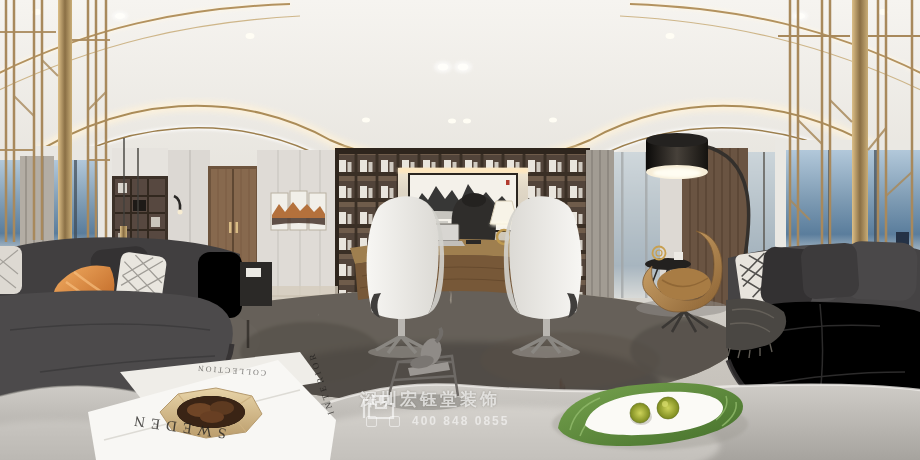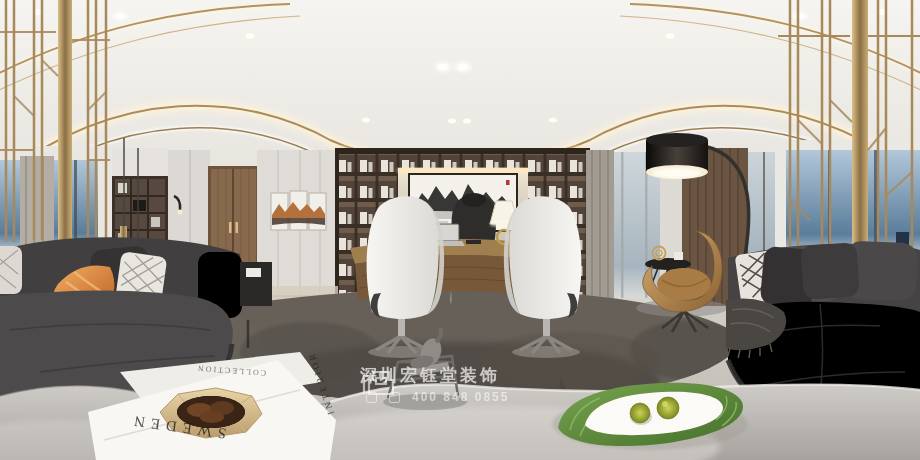--- a/index.html
+++ b/index.html
@@ -1,20 +1,20 @@
 <!DOCTYPE html>
 <html><head>
 <meta charset="utf-8">
 <style>
   html,body{margin:0;padding:0;background:#222;}
   .scene{position:relative;width:920px;height:460px;overflow:hidden;background:#e8e5e0;
          font-family:"Liberation Sans",sans-serif;}
   .scene svg{position:absolute;left:0;top:0;}
   .overlay{position:absolute;pointer-events:none;}
-  .watermark{left:360px;top:364px;display:flex;align-items:flex-start;gap:6px;}
+  .watermark{left:360px;top:388px;display:flex;align-items:flex-start;gap:6px;}
   .wm-text{display:flex;flex-direction:column;}
   .wm-company{font-size:17px;font-weight:bold;letter-spacing:3px;color:rgba(255,255,255,0.68);
               text-shadow:0 0 2px rgba(110,105,95,0.55);}
   .wm-line2{display:flex;align-items:center;gap:12px;margin-top:3px;margin-left:6px;}
   .wm-chip{width:9px;height:9px;border:1.5px solid rgba(255,255,255,0.5);border-radius:2px;}
   .wm-phone{font-size:12px;font-weight:bold;letter-spacing:2px;color:rgba(255,255,255,0.55);}
   .paper-word{position:absolute;font-family:"Liberation Serif",serif;color:#22201e;}
   .pw1{left:128px;top:418px;font-size:15px;letter-spacing:6px;transform:rotate(188deg);opacity:.8;}
   .pw2{left:288px;top:378px;font-size:9px;letter-spacing:3px;transform:rotate(252deg);opacity:.75;}
   .pw3{left:196px;top:366px;font-size:8px;letter-spacing:2px;transform:rotate(184deg);opacity:.6;}

